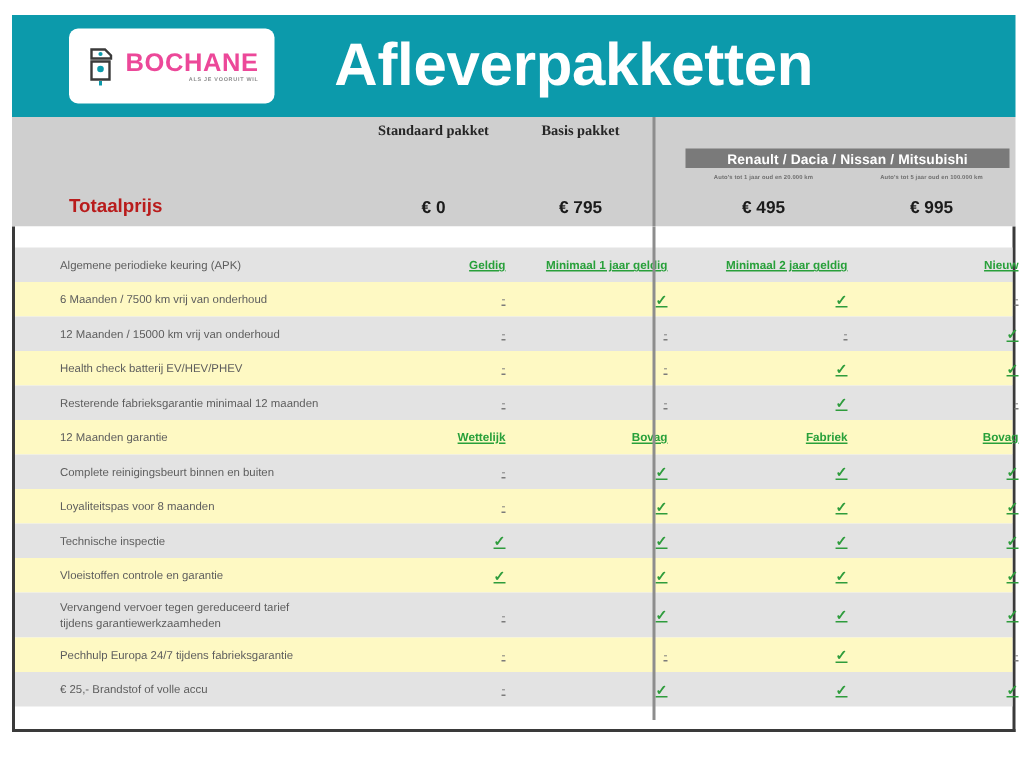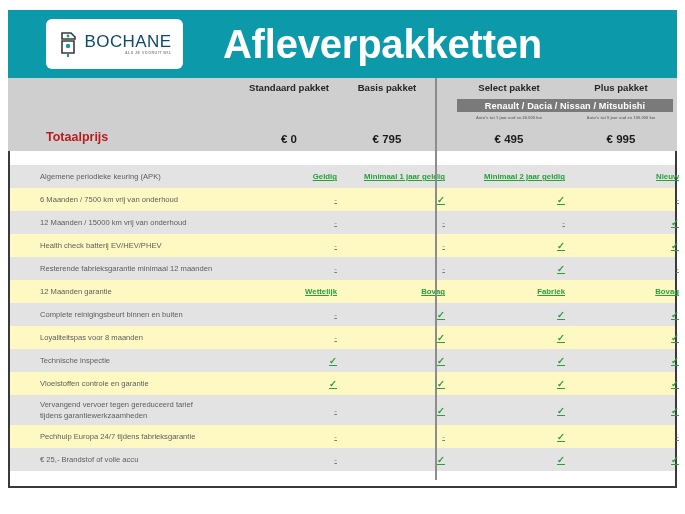--- a/index.html
+++ b/index.html
@@ -55,23 +55,23 @@
     flex: none;
   }
   .logo-text-wrap {
     display: flex;
     flex-direction: column;
     align-items: flex-end;
     line-height: 1;
   }
   .logo-word {
     font-size: 17px;
-    font-weight: normal;
+    font-weight: bold;
     letter-spacing: 0.4px;
-    color: #0c4a6e;
+    color: #ec4899;
   }
   .logo-tag {
     font-size: 3.6px;
     font-weight: bold;
     letter-spacing: 0.5px;
     color: #8b8b8b;
     margin-top: 2px;
   }
 
   .banner-title {
@@ -142,20 +142,21 @@
     left: 0;
     right: 0;
     display: flex;
   }
   .grp-names > div {
     flex: 1;
     text-align: center;
     font-size: 9.6px;
     font-weight: bold;
     color: #262626;
+    font-family: Liberation Serif, serif;
   }
 
   .grp-bar {
     position: absolute;
     top: 21px;
     left: 4px;
     right: 4px;
     height: 13px;
     background: #7a7a7a;
     color: #ffffff;
@@ -316,24 +317,20 @@
         <div></div>
         <div></div>
       </div>
       <div class="grp-prices">
         <div>€ 0</div>
         <div>€ 795</div>
       </div>
     </div>
 
     <div class="grp grpB">
-      <div class="grp-names">
-        <div>Select pakket</div>
-        <div>Plus pakket</div>
-      </div>
       <div class="grp-bar">Renault / Dacia / Nissan / Mitsubishi</div>
       <div class="grp-subs">
         <div>Auto's tot 1 jaar oud en 20.000 km</div>
         <div>Auto's tot 5 jaar oud en 100.000 km</div>
       </div>
       <div class="grp-prices">
         <div>€ 495</div>
         <div>€ 995</div>
       </div>
     </div>

